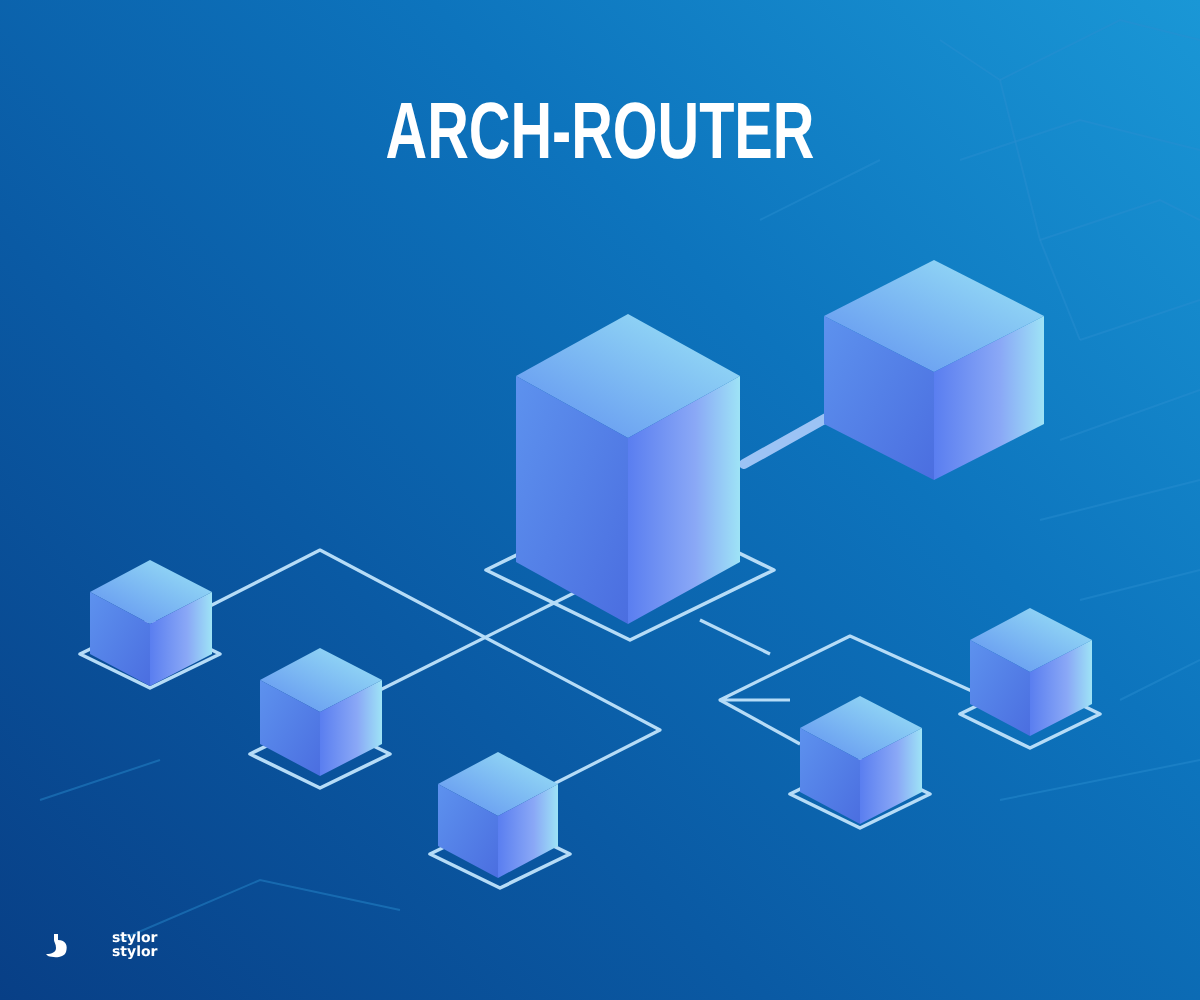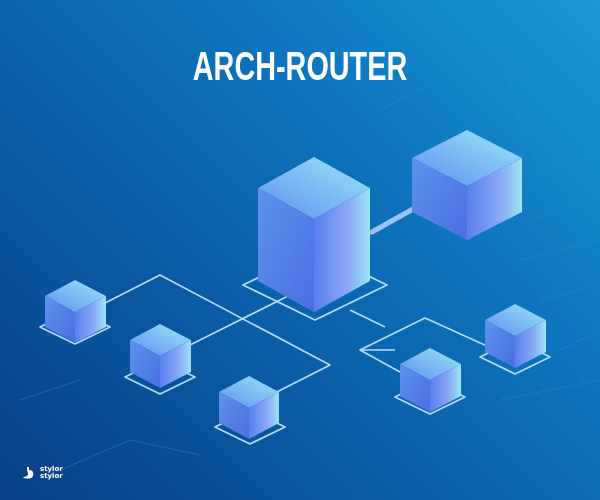--- a/index.html
+++ b/index.html
@@ -7,21 +7,21 @@
   .canvas {
     position: relative; width: 600px; height: 500px; overflow: hidden;
     background: linear-gradient(225deg, #1a97d6 0%, #0d74bd 35%, #0a5aa4 65%, #083f86 100%);
   }
   .title {
     position: absolute; top: 44px; left: 0; width: 600px; text-align: center;
     color: #ffffff; font-family: "Liberation Sans", sans-serif; font-weight: bold;
     font-size: 40px; letter-spacing: 0px; transform: scaleX(0.72); transform-origin: 300px 0;
   }
   svg.scene { position: absolute; left: 0; top: 0; }
-  .logo { position: absolute; left: 22px; top: 466px; display: flex; align-items: center; gap: 4px; }
+  .logo { position: absolute; left: 22px; top: 466px; display: flex; align-items: center; gap: 20px; }
   .logo-text { color: #fff; font-size: 7px; line-height: 7px; font-weight: bold; font-family: "DejaVu Sans", sans-serif; }
 </style>
 </head>
 <body>
 
 <div class="canvas">
 
   <svg class="scene" width="600" height="500" viewBox="0 0 600 500">
     <defs>
       <linearGradient id="topFace" x1="0" y1="1" x2="1" y2="0">

